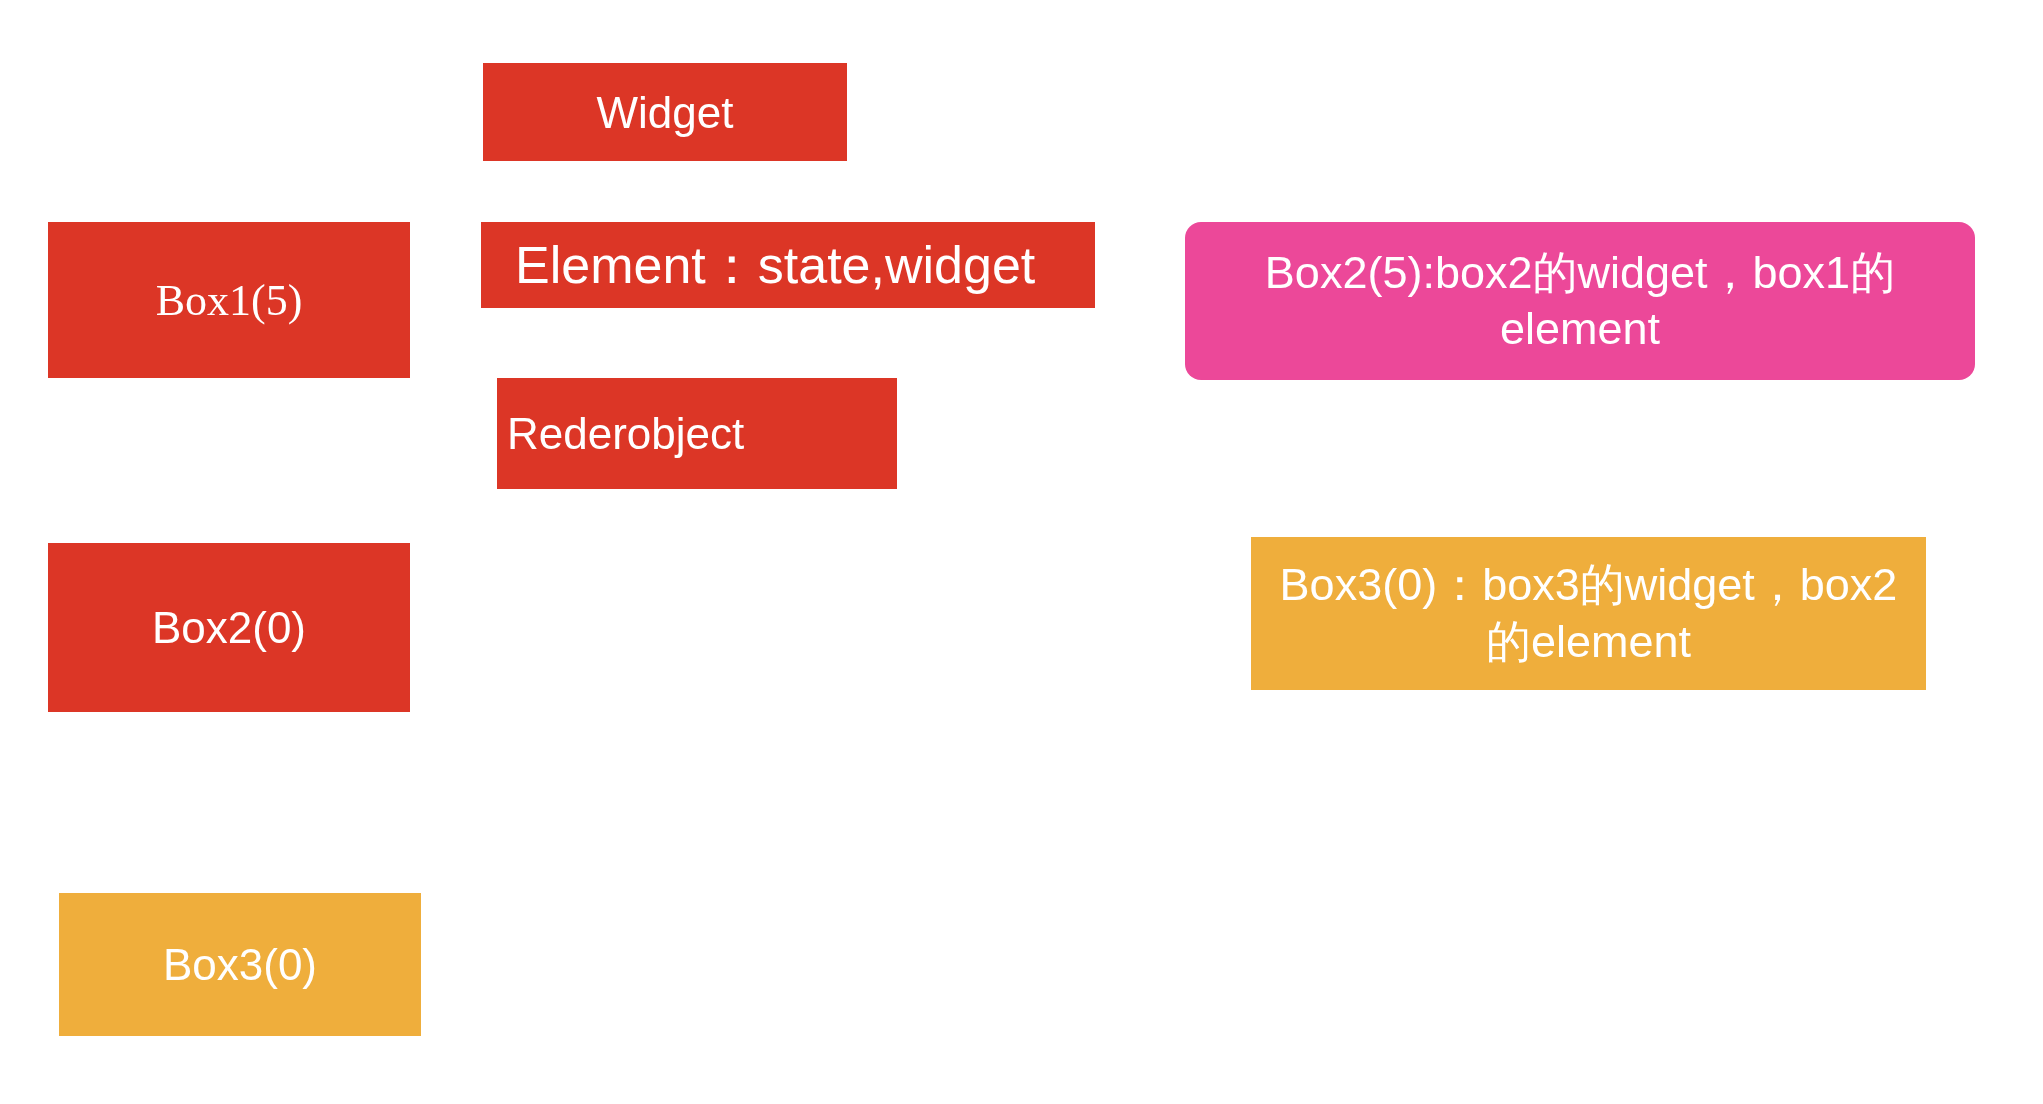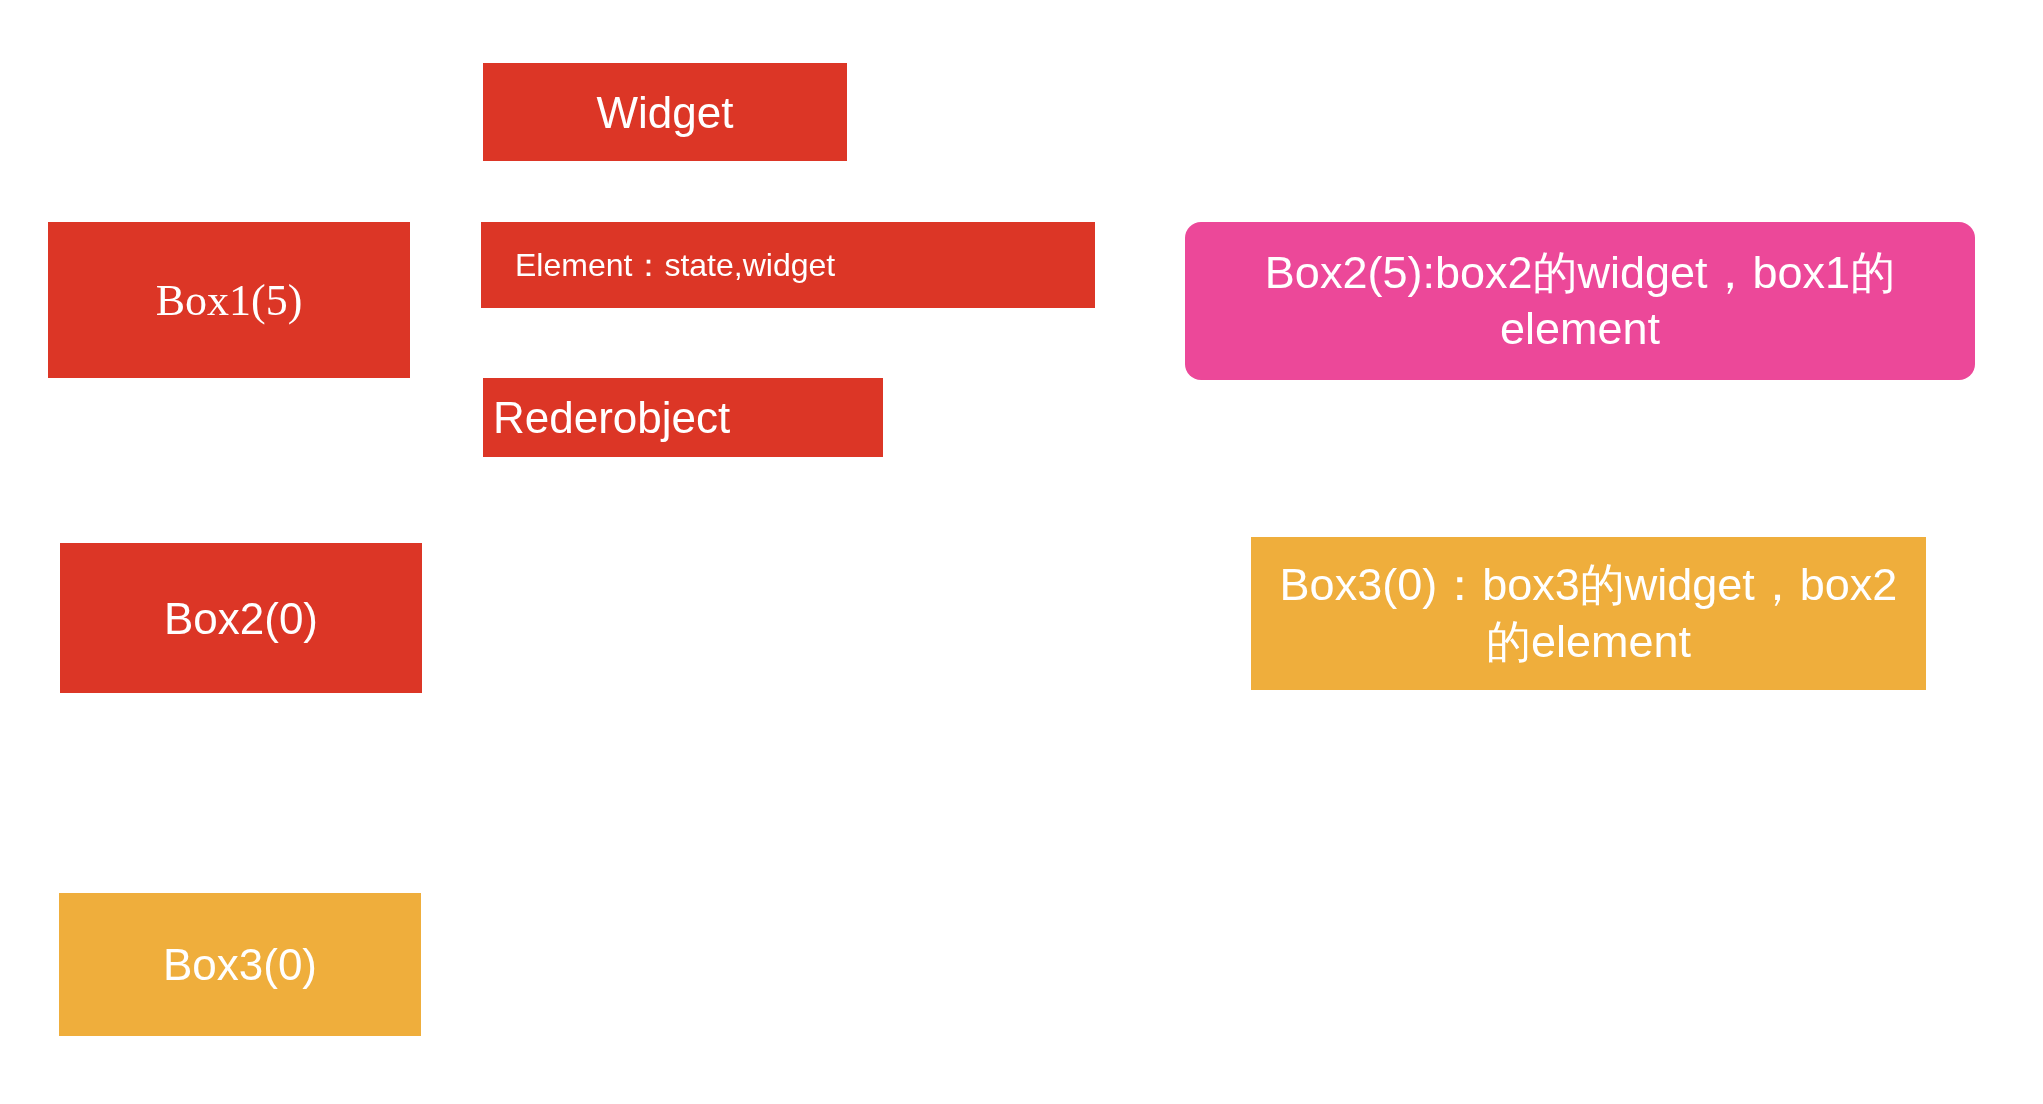--- a/index.html
+++ b/index.html
@@ -32,47 +32,47 @@
     word-break: break-word;
   }
 
   
   #box-box1 {
     left: 48px;  top: 222px;
     width: 362px; height: 156px;
     font-size: 44px;
   }
   #box-box2-left {
-    left: 60px;  top: 543px;
-    width: 362px; height: 150px;
+    left: 48px;  top: 543px;
+    width: 362px; height: 169px;
     font-size: 44px;
   }
   #box-box3-left {
     left: 48px;  top: 893px;
     width: 362px; height: 143px;
     font-size: 44px;
     margin-left: 11px;
   }
 
   
   #box-widget {
     left: 483px; top: 63px;
     width: 364px; height: 98px;
     font-size: 44px;
   }
   #box-element {
     left: 481px; top: 222px;
     width: 614px; height: 86px;
-    font-size: 32px;
+    font-size: 52px;
     justify-content: flex-start;
     padding-left: 34px;
   }
   #box-renderobject {
-    left: 483px; top: 378px;
-    width: 400px; height: 79px;
+    left: 497px; top: 378px;
+    width: 400px; height: 111px;
     font-size: 44px;
     justify-content: flex-start;
   }
 
   
   #box-box2-right {
     left: 1185px; top: 222px;
     width: 790px; height: 158px;
     font-size: 45px;
   }

